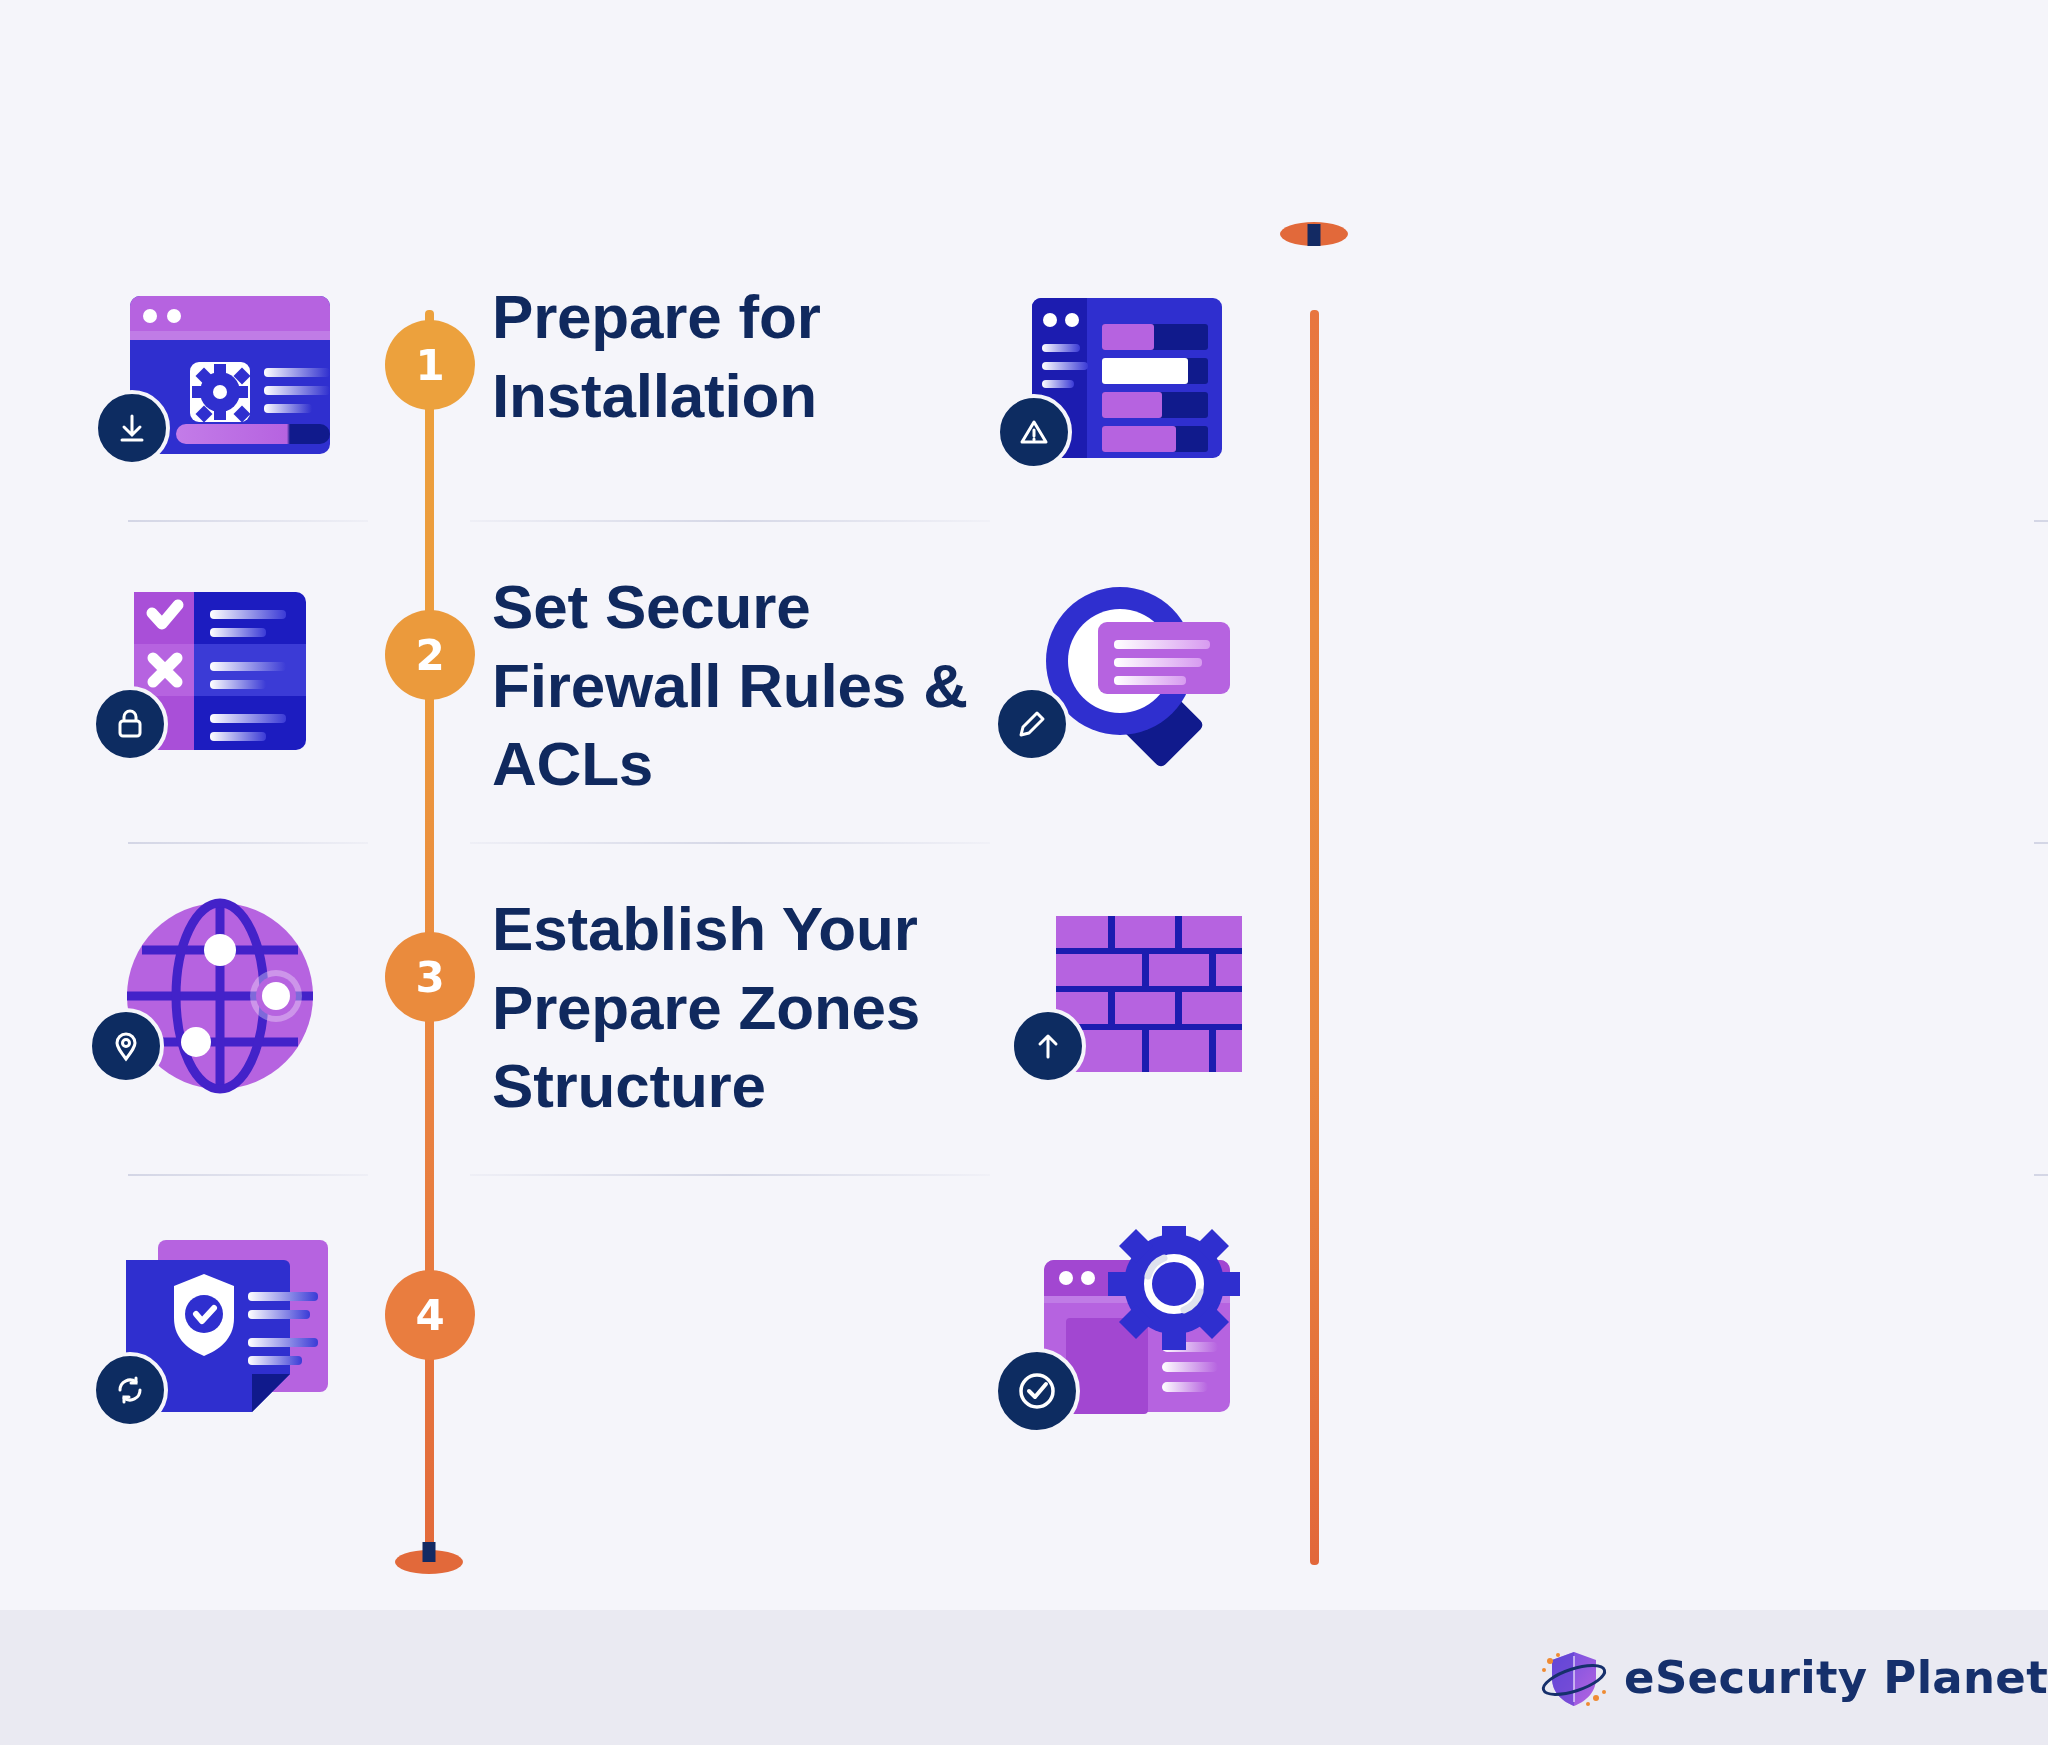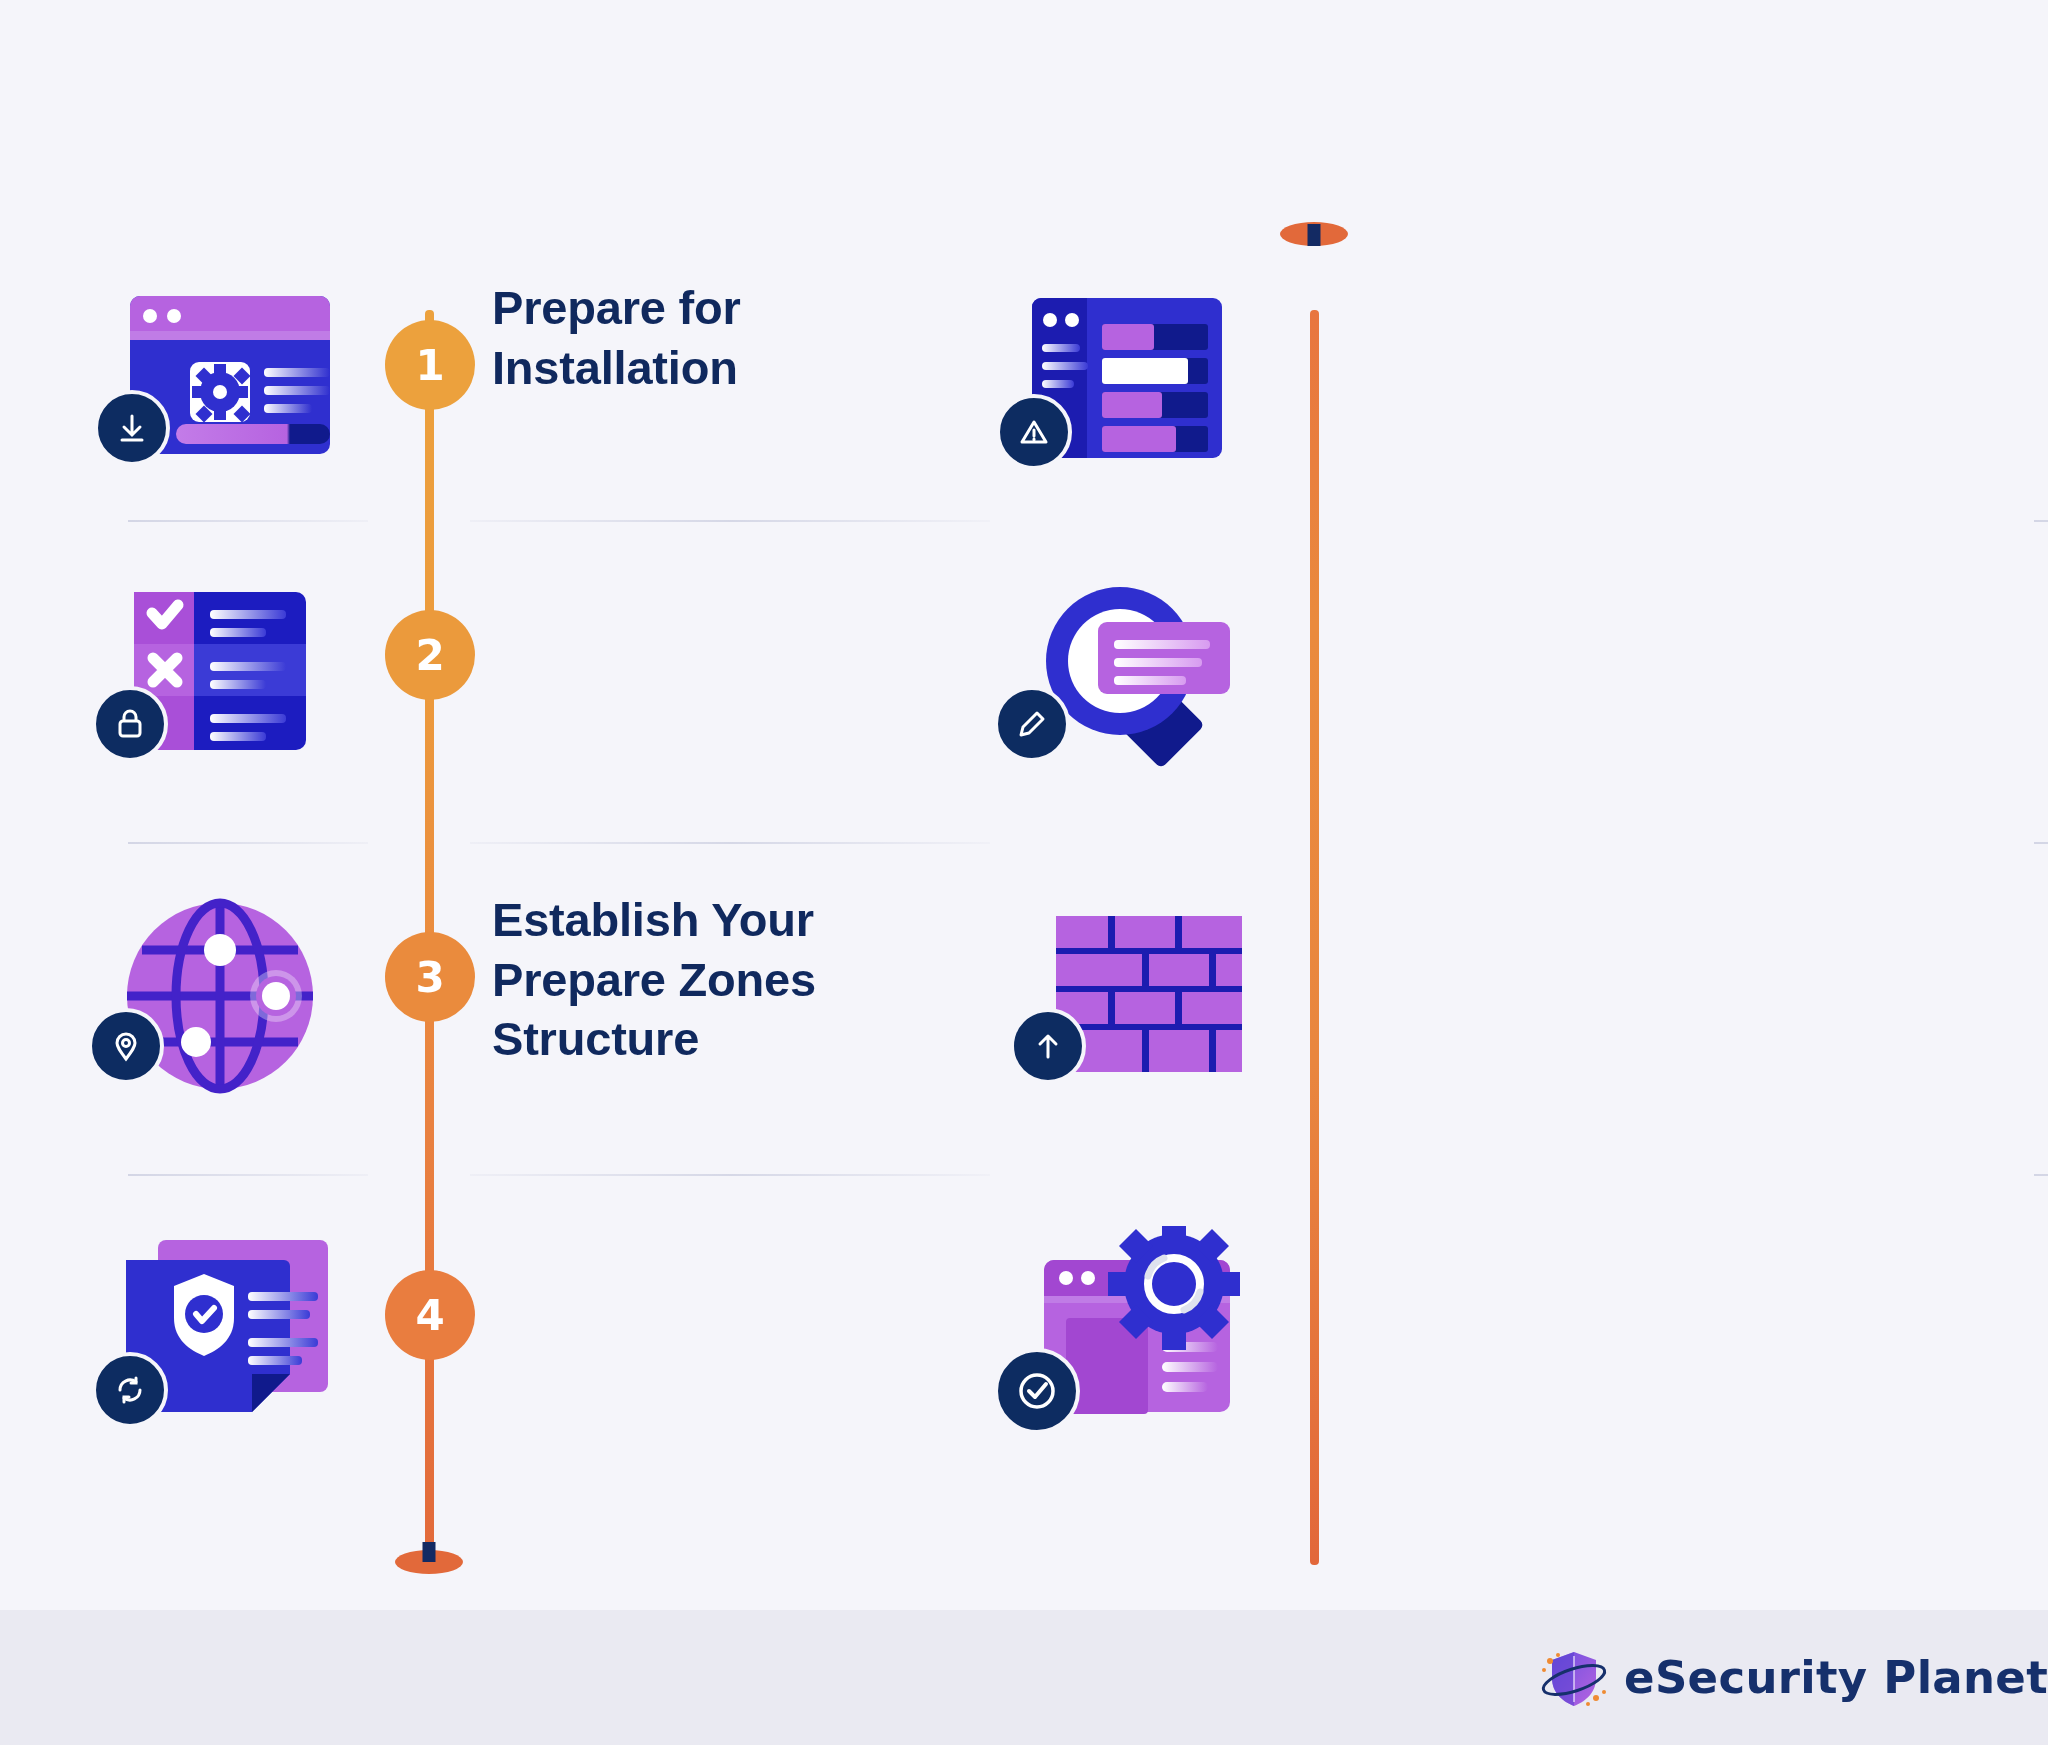--- a/index.html
+++ b/index.html
@@ -134,21 +134,21 @@
     font-family: "DejaVu Sans", sans-serif;
     z-index: 3;
   }
 
   .step-label {
     position: absolute;
     left: 492px;
     top: 46px;
     width: 500px;
     color: #10295e;
-    font-size: 47px;
+    font-size: 62px;
     font-weight: bold;
     line-height: 1.27;
     letter-spacing: -0.2px;
   }
 
   
   .footer {
     position: absolute;
     top: 1610px; left: 0;
     width: 2048px;
@@ -272,20 +272,21 @@
             <rect x="112" y="166" width="56" height="9" rx="4" fill="url(#ln2)"></rect>
           </svg>
           <div class="badge" style="left:-6px; top:120px;">
             <svg width="34" height="34" viewBox="0 0 34 34" fill="none" stroke="#ffffff" stroke-width="3">
               <rect x="7" y="14" width="20" height="15" rx="3"></rect>
               <path d="M11 14v-4a6 6 0 0 1 12 0v4"></path>
             </svg>
           </div>
         </div>
         <div class="num-circle" style="background:#eb9a3c;">2</div>
+        <div class="step-label">Set Secure Firewall Rules &amp; ACLs</div>
         <div class="step-divider" style="top:320px;"></div>
         <div class="step-divider wide" style="top:320px;"></div>
       </div>
 
       <div class="step" style="top:612px;">
         <div class="icon-slot">
           <svg class="art" viewBox="0 0 245 215" xmlns="http://www.w3.org/2000/svg">
             <circle cx="122" cy="108" r="93" fill="#b663e0"></circle>
             <g stroke="#4322c9" stroke-width="9" fill="none">
               <path d="M29 108h186"></path>

